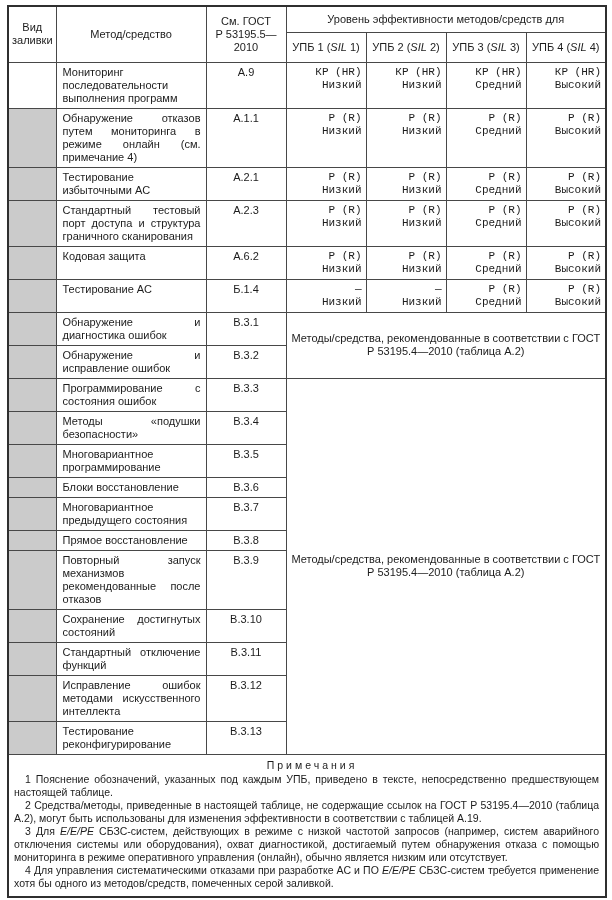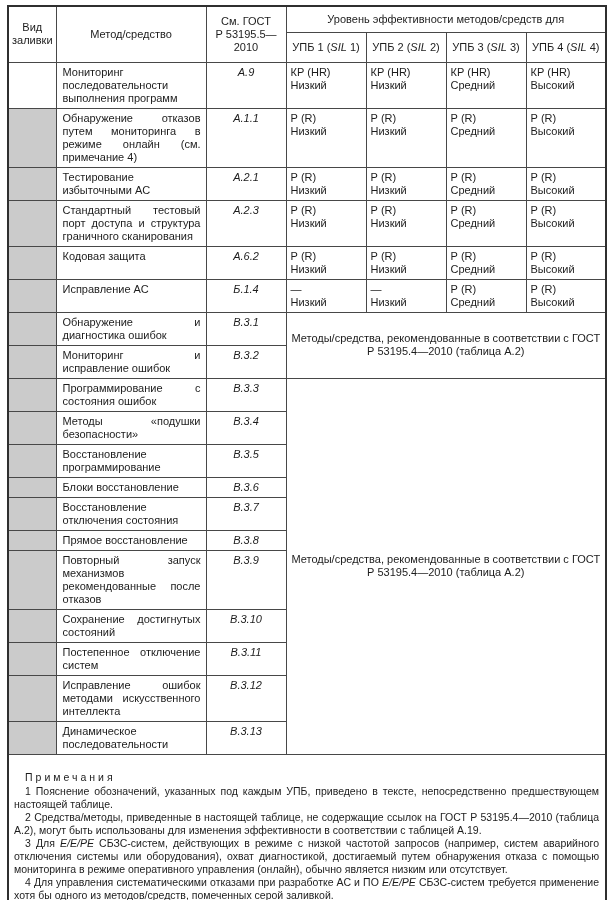--- a/index.html
+++ b/index.html
@@ -23,30 +23,30 @@
     overflow:hidden;
   }
   .gost thead th{
     vertical-align:middle;text-align:center;padding:2px 3px;
   }
   .gost thead tr.h1{height:26px;}
   .gost thead tr.h2{height:30px;}
   .pre{white-space:pre-line;}
   td.fillcell{padding:0;}
   td.method{text-align:justify;padding:3px 5px 3px 6px;}
-  td.gost-ref{text-align:center;font-style:italic;}
-  td.eff{text-align:left;}
+  td.gost-ref{text-align:center;}
+  td.eff{text-align:right;font-family:Liberation Mono, monospace;}
   td.merged{text-align:center;vertical-align:middle;padding:4px 0;}
   tfoot td.notes{
     vertical-align:top;text-align:left;
     font-size:10.5px;line-height:13px;
     padding:4px 6px 6px 5px;
     height:130px;
   }
-  .notes-heading{letter-spacing:3px;text-indent:11px;margin:12px 0 1px 0;}
+  .notes-heading{letter-spacing:3px;text-indent:11px;margin:0 0 1px 0;text-align:center;}
   .notes p{margin:0;text-align:justify;text-indent:11px;}
   i{font-style:italic;}
 </style>
 </head>
 <body>
 
 <div class="page">
   <table class="gost">
     <colgroup>
       <col style="width:48px">
@@ -173,21 +173,21 @@
             <div>Р (R)</div>
             <div>Средний</div>
           </td>
           <td class="eff">
             <div>Р (R)</div>
             <div>Высокий</div>
           </td>
         </tr>
         <tr>
           <td class="fillcell" style="background: rgb(203, 203, 203);"></td>
-          <td class="method">Исправление АС</td>
+          <td class="method">Тестирование АС</td>
           <td class="gost-ref">Б.1.4</td>
           <td class="eff">
             <div>—</div>
             <div>Низкий</div>
           </td>
           <td class="eff">
             <div>—</div>
             <div>Низкий</div>
           </td>
           <td class="eff">
@@ -200,77 +200,77 @@
           </td>
         </tr>
         <tr>
           <td class="fillcell" style="background: rgb(203, 203, 203);"></td>
           <td class="method">Обнаружение и диагностика ошибок</td>
           <td class="gost-ref">В.3.1</td>
           <td class="merged" colspan="4" rowspan="2">Методы/средства, рекомендованные в соответствии с ГОСТ Р 53195.4—2010 (таблица А.2)</td>
         </tr>
         <tr>
           <td class="fillcell" style="background: rgb(203, 203, 203);"></td>
-          <td class="method">Мониторинг и исправление ошибок</td>
+          <td class="method">Обнаружение и исправление ошибок</td>
           <td class="gost-ref">В.3.2</td>
         </tr>
         <tr>
           <td class="fillcell" style="background: rgb(203, 203, 203);"></td>
           <td class="method">Программирование с состояния ошибок</td>
           <td class="gost-ref">В.3.3</td>
           <td class="merged" colspan="4" rowspan="11">Методы/средства, рекомендованные в соответствии с ГОСТ Р 53195.4—2010 (таблица А.2)</td>
         </tr>
         <tr>
           <td class="fillcell" style="background: rgb(203, 203, 203);"></td>
           <td class="method">Методы «подушки безопасности»</td>
           <td class="gost-ref">В.3.4</td>
         </tr>
         <tr>
           <td class="fillcell" style="background: rgb(203, 203, 203);"></td>
-          <td class="method">Восстановление программирование</td>
+          <td class="method">Многовариантное программирование</td>
           <td class="gost-ref">В.3.5</td>
         </tr>
         <tr>
           <td class="fillcell" style="background: rgb(203, 203, 203);"></td>
           <td class="method">Блоки восстановление</td>
           <td class="gost-ref">В.3.6</td>
         </tr>
         <tr>
           <td class="fillcell" style="background: rgb(203, 203, 203);"></td>
-          <td class="method">Восстановление отключения состояния</td>
+          <td class="method">Многовариантное предыдущего состояния</td>
           <td class="gost-ref">В.3.7</td>
         </tr>
         <tr>
           <td class="fillcell" style="background: rgb(203, 203, 203);"></td>
           <td class="method">Прямое восстановление</td>
           <td class="gost-ref">В.3.8</td>
         </tr>
         <tr>
           <td class="fillcell" style="background: rgb(203, 203, 203);"></td>
           <td class="method">Повторный запуск механизмов рекомендованные после отказов</td>
           <td class="gost-ref">В.3.9</td>
         </tr>
         <tr>
           <td class="fillcell" style="background: rgb(203, 203, 203);"></td>
           <td class="method">Сохранение достигнутых состояний</td>
           <td class="gost-ref">В.3.10</td>
         </tr>
         <tr>
           <td class="fillcell" style="background: rgb(203, 203, 203);"></td>
-          <td class="method">Постепенное отключение систем</td>
+          <td class="method">Стандартный отключение функций</td>
           <td class="gost-ref">В.3.11</td>
         </tr>
         <tr>
           <td class="fillcell" style="background: rgb(203, 203, 203);"></td>
           <td class="method">Исправление ошибок методами искусственного интеллекта</td>
           <td class="gost-ref">В.3.12</td>
         </tr>
         <tr>
           <td class="fillcell" style="background: rgb(203, 203, 203);"></td>
-          <td class="method">Динамическое последовательности</td>
+          <td class="method">Тестирование реконфигурирование</td>
           <td class="gost-ref">В.3.13</td>
         </tr>
       </tbody>
     <tfoot>
       <tr>
         <td colspan="7" class="notes">
           <div class="notes-heading">Примечания</div>
           <div>
               <p>1 Пояснение обозначений, указанных под каждым УПБ, приведено в тексте, непосредственно предшествующем настоящей таблице.</p>
               <p>2 Средства/методы, приведенные в настоящей таблице, не содержащие ссылок на ГОСТ Р 53195.4—2010 (таблица А.2), могут быть использованы для изменения эффективности в соответствии с таблицей А.19.</p>

